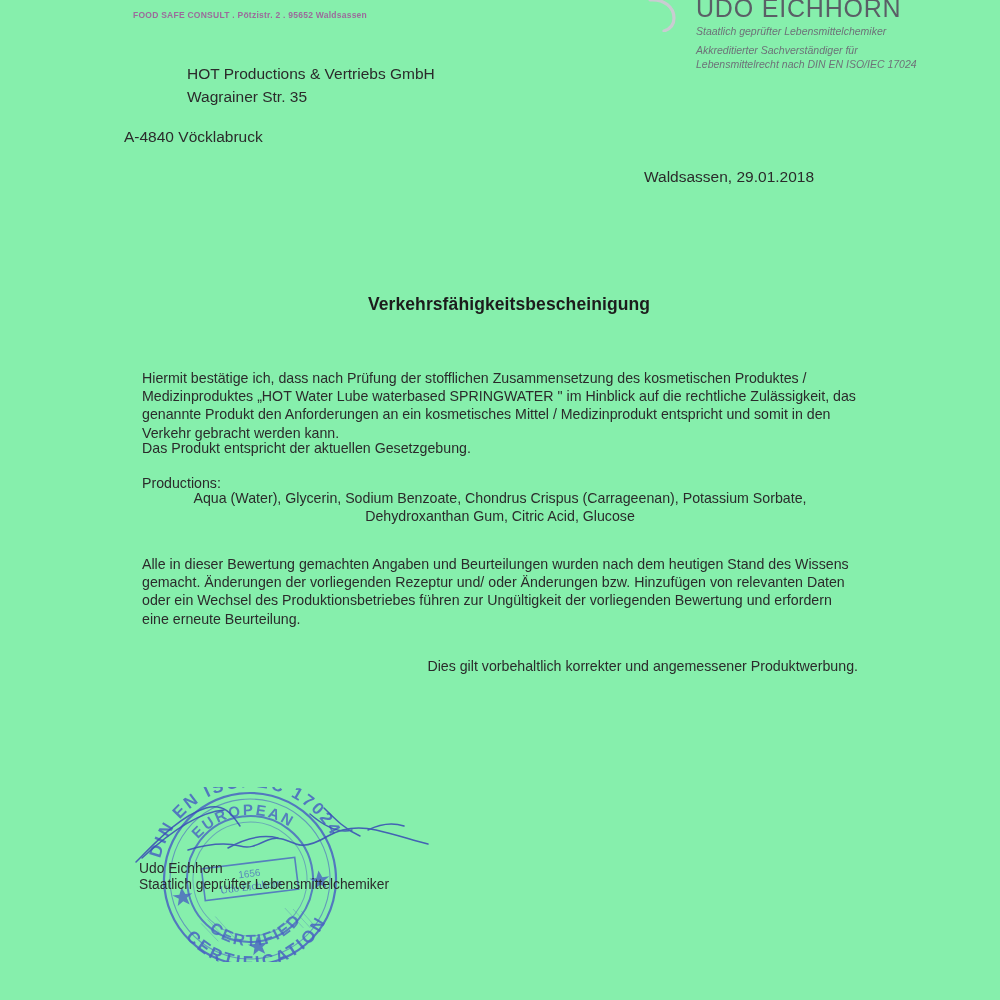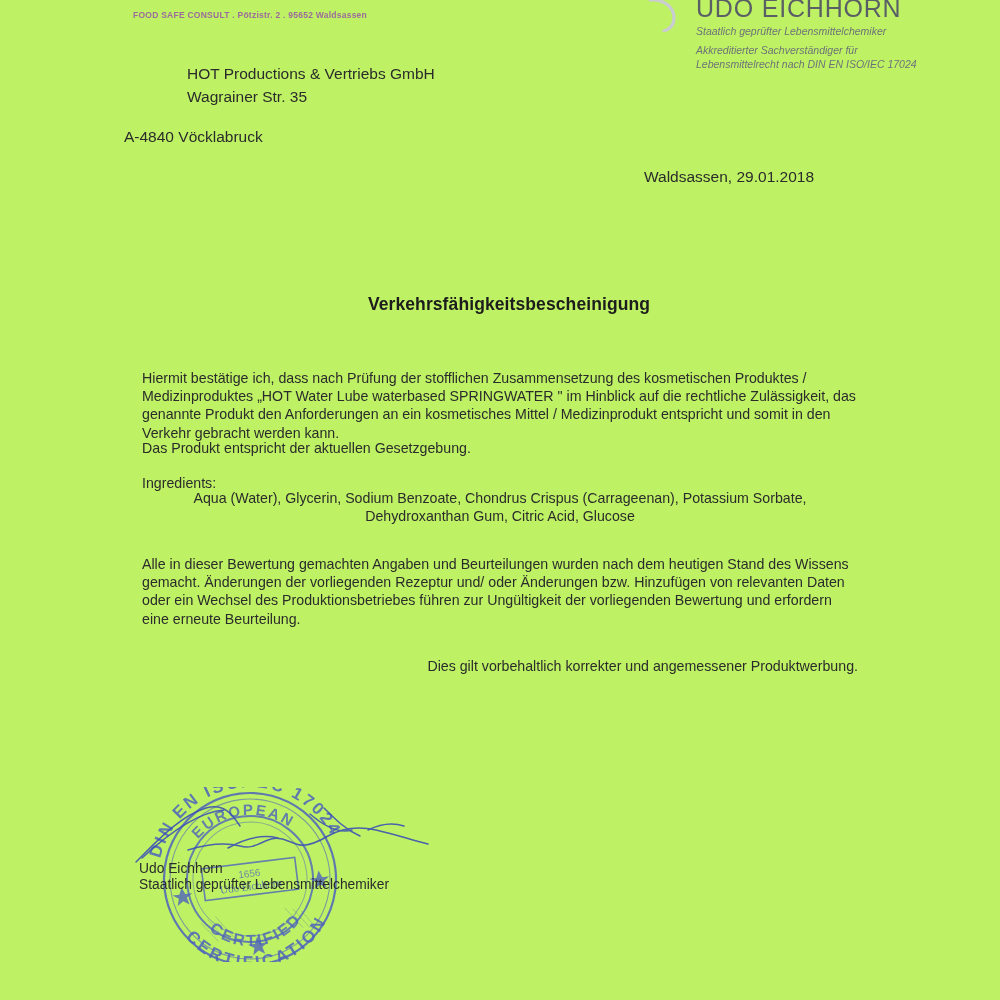--- a/index.html
+++ b/index.html
@@ -13,21 +13,21 @@
     position: relative;
     overflow: hidden;
     font-family: "Liberation Sans", sans-serif;
     color: #2b2b2b;
     -webkit-font-smoothing: antialiased;
   }
 
   .page {
     position: absolute;
     inset: 0;
-    background: #bef264;
+    background: #86efac;
   }
 
   
   .sender-line {
     position: absolute;
     left: 133px;
     top: 10px;
     font-size: 8.5px;
     letter-spacing: 0.25px;
     color: #9b6b9b;
@@ -214,21 +214,21 @@
   <div class="date-line">Waldsassen, 29.01.2018</div>
 
   <div class="doc-title">
     <span class="inner">Verkehrsfähigkeitsbescheinigung</span>
   </div>
 
   <div class="body-block" id="para-intro">Hiermit bestätige ich, dass nach Prüfung der stofflichen Zusammensetzung des kosmetischen Produktes / Medizinproduktes „HOT Water Lube waterbased SPRINGWATER " im Hinblick auf die rechtliche Zulässigkeit, das genannte Produkt den Anforderungen an ein kosmetisches Mittel / Medizinprodukt entspricht und somit in den Verkehr gebracht werden kann.</div>
 
   <div class="body-block" id="para-law">Das Produkt entspricht der aktuellen Gesetzgebung.</div>
 
-  <div class="body-block" id="ing-head">Ingredients:</div>
+  <div class="body-block" id="ing-head">Productions:</div>
 
   <div class="body-block" id="ing-list">Aqua (Water), Glycerin, Sodium Benzoate, Chondrus Crispus (Carrageenan), Potassium Sorbate, Dehydroxanthan Gum, Citric Acid, Glucose</div>
 
   <div class="body-block" id="para-notice">Alle in dieser Bewertung gemachten Angaben und Beurteilungen wurden nach dem heutigen Stand des Wissens gemacht. Änderungen der vorliegenden Rezeptur und/ oder Änderungen bzw. Hinzufügen von relevanten Daten oder ein Wechsel des Produktionsbetriebes führen zur Ungültigkeit der vorliegenden Bewertung und erfordern eine erneute Beurteilung.</div>
 
   <div class="body-block" id="para-final">Dies gilt vorbehaltlich korrekter und angemessener Produktwerbung.</div>
 
   <div class="stamp">
     <svg width="230" height="175" viewBox="0 0 230 175">
       <defs>

